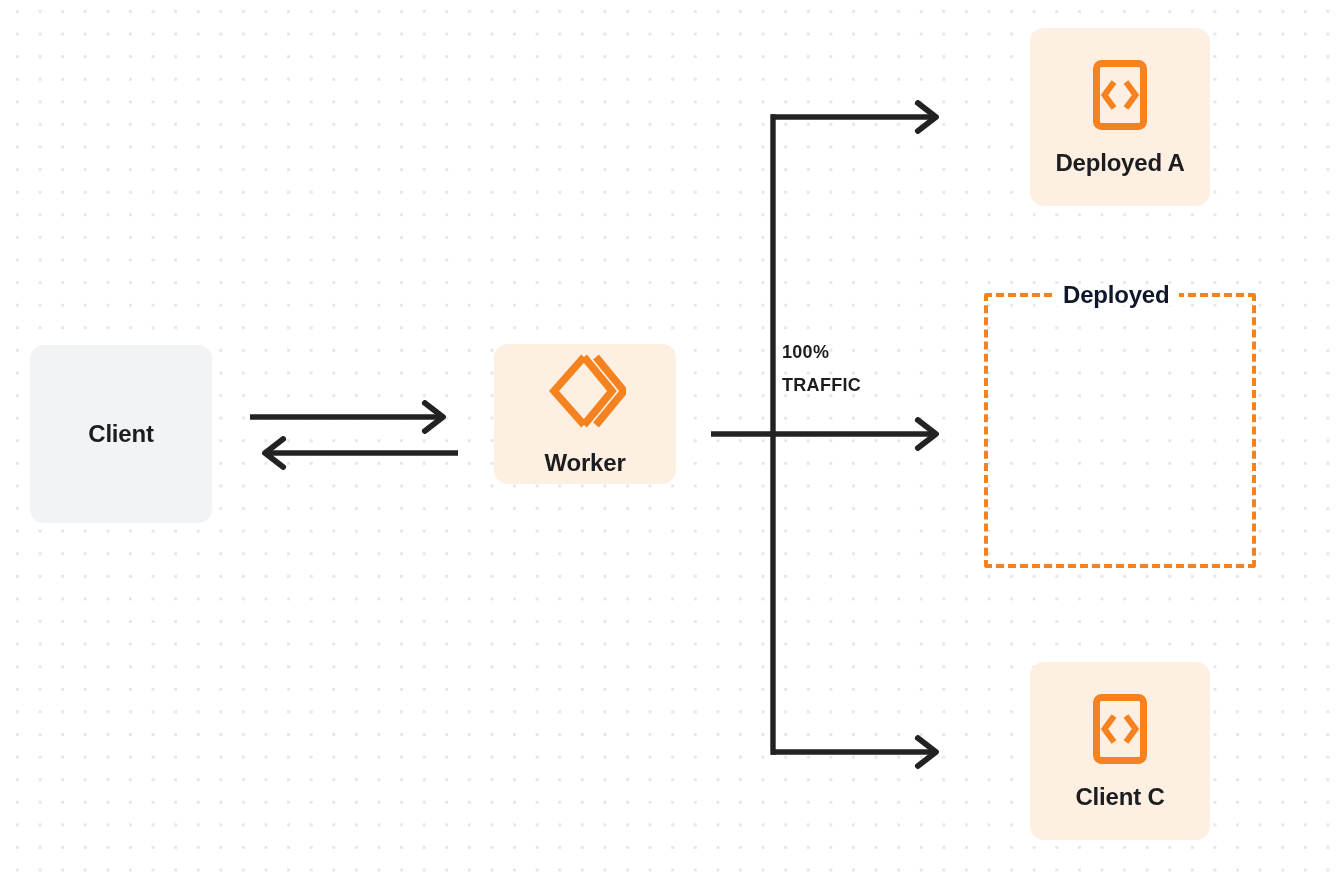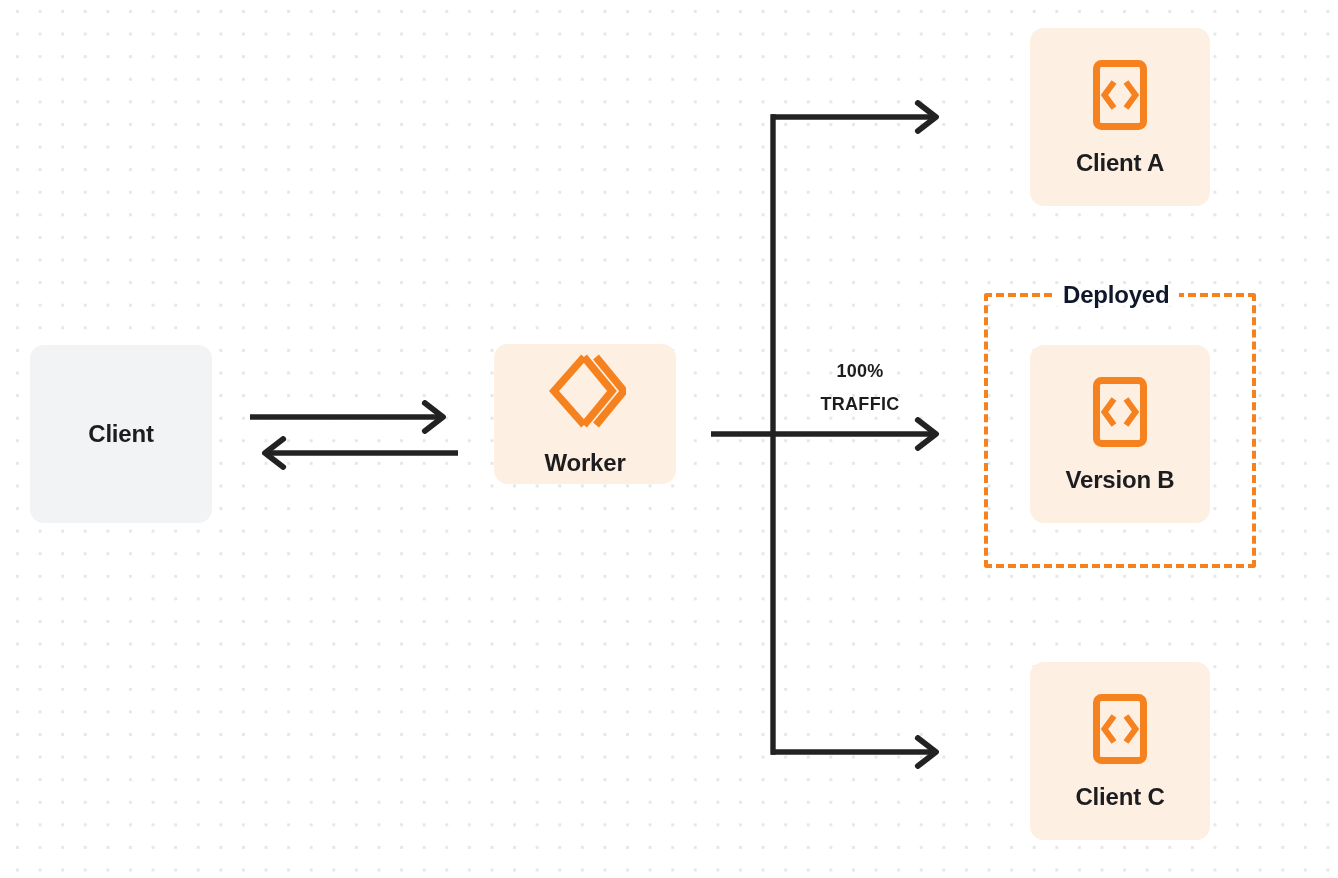--- a/index.html
+++ b/index.html
@@ -82,23 +82,22 @@
     font-size: 24px;
     font-weight: 700;
     letter-spacing: -0.2px;
     line-height: 22px;
     z-index: 4;
   }
 
   
   #traffic-label {
     position: absolute;
-    left: 782px; top: 355px;
+    left: 782px; top: 336px;
     width: 156px;
-    text-align: center;
     color: #1d1d1f;
     font-size: 18px;
     font-weight: 700;
     line-height: 33px;
     letter-spacing: 0.3px;
     z-index: 3;
     background: transparent;
   }
   #traffic-label span { display: block; }
 
@@ -177,33 +176,23 @@
   <div id="deployed-label">Deployed</div>
 
   <div class="node version-node" id="version-a-node">
     <span class="icon-wrap">
       <svg width="56" height="72" viewBox="0 0 56 72" xmlns="http://www.w3.org/2000/svg">
         <rect x="4.5" y="4.5" width="47" height="63" rx="5" ry="5" fill="none" stroke="#f6821f" stroke-width="7"></rect>
         <path d="M 22 23 L 12.5 36 L 22 49" fill="none" stroke="#f6821f" stroke-width="6" stroke-linecap="butt" stroke-linejoin="miter"></path>
         <path d="M 34 23 L 43.5 36 L 34 49" fill="none" stroke="#f6821f" stroke-width="6" stroke-linecap="butt" stroke-linejoin="miter"></path>
       </svg>
     </span>
-    <div class="node-label">Client A</div>
-  </div>
-
-  <div class="node version-node" id="version-b-node">
-    <span class="icon-wrap">
-      <svg width="56" height="72" viewBox="0 0 56 72" xmlns="http://www.w3.org/2000/svg">
-        <rect x="4.5" y="4.5" width="47" height="63" rx="5" ry="5" fill="none" stroke="#f6821f" stroke-width="7"></rect>
-        <path d="M 22 23 L 12.5 36 L 22 49" fill="none" stroke="#f6821f" stroke-width="6" stroke-linecap="butt" stroke-linejoin="miter"></path>
-        <path d="M 34 23 L 43.5 36 L 34 49" fill="none" stroke="#f6821f" stroke-width="6" stroke-linecap="butt" stroke-linejoin="miter"></path>
-      </svg>
-    </span>
-    <div class="node-label">Version B</div>
-  </div>
+    <div class="node-label">Deployed A</div>
+  </div>
+
 
   <div class="node version-node" id="version-c-node">
     <span class="icon-wrap">
       <svg width="56" height="72" viewBox="0 0 56 72" xmlns="http://www.w3.org/2000/svg">
         <rect x="4.5" y="4.5" width="47" height="63" rx="5" ry="5" fill="none" stroke="#f6821f" stroke-width="7"></rect>
         <path d="M 22 23 L 12.5 36 L 22 49" fill="none" stroke="#f6821f" stroke-width="6" stroke-linecap="butt" stroke-linejoin="miter"></path>
         <path d="M 34 23 L 43.5 36 L 34 49" fill="none" stroke="#f6821f" stroke-width="6" stroke-linecap="butt" stroke-linejoin="miter"></path>
       </svg>
     </span>
     <div class="node-label">Client C</div>

